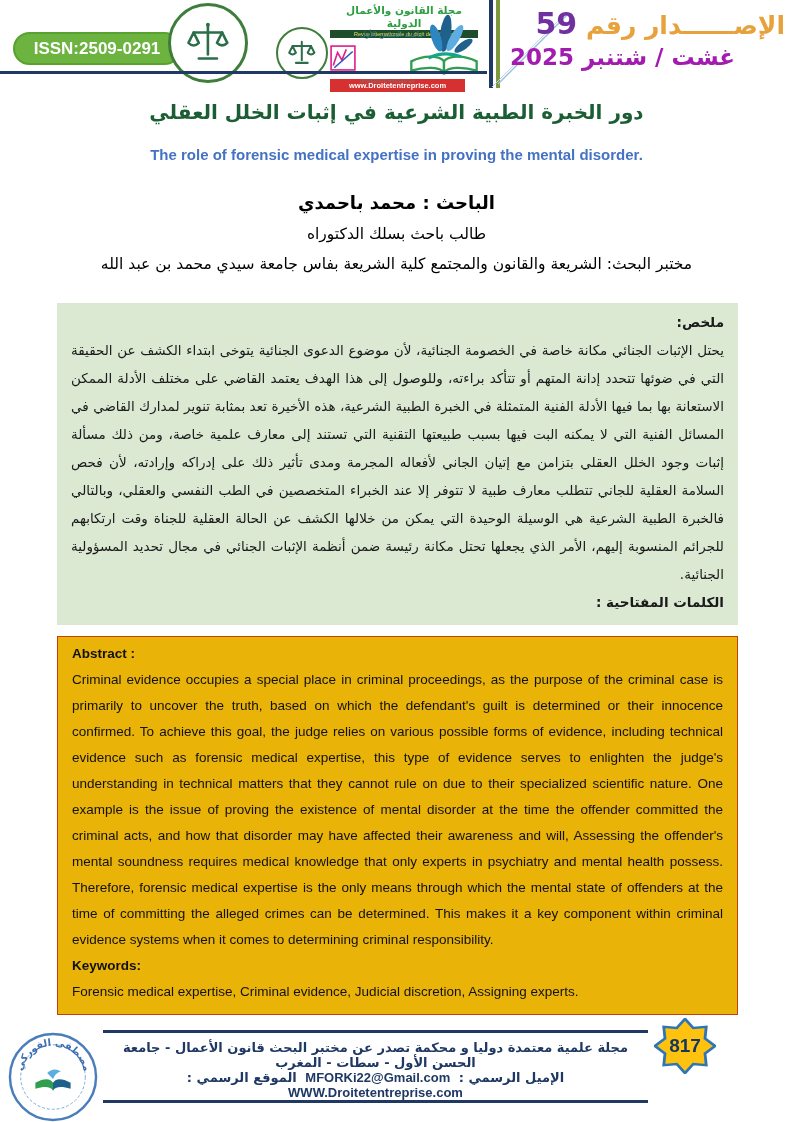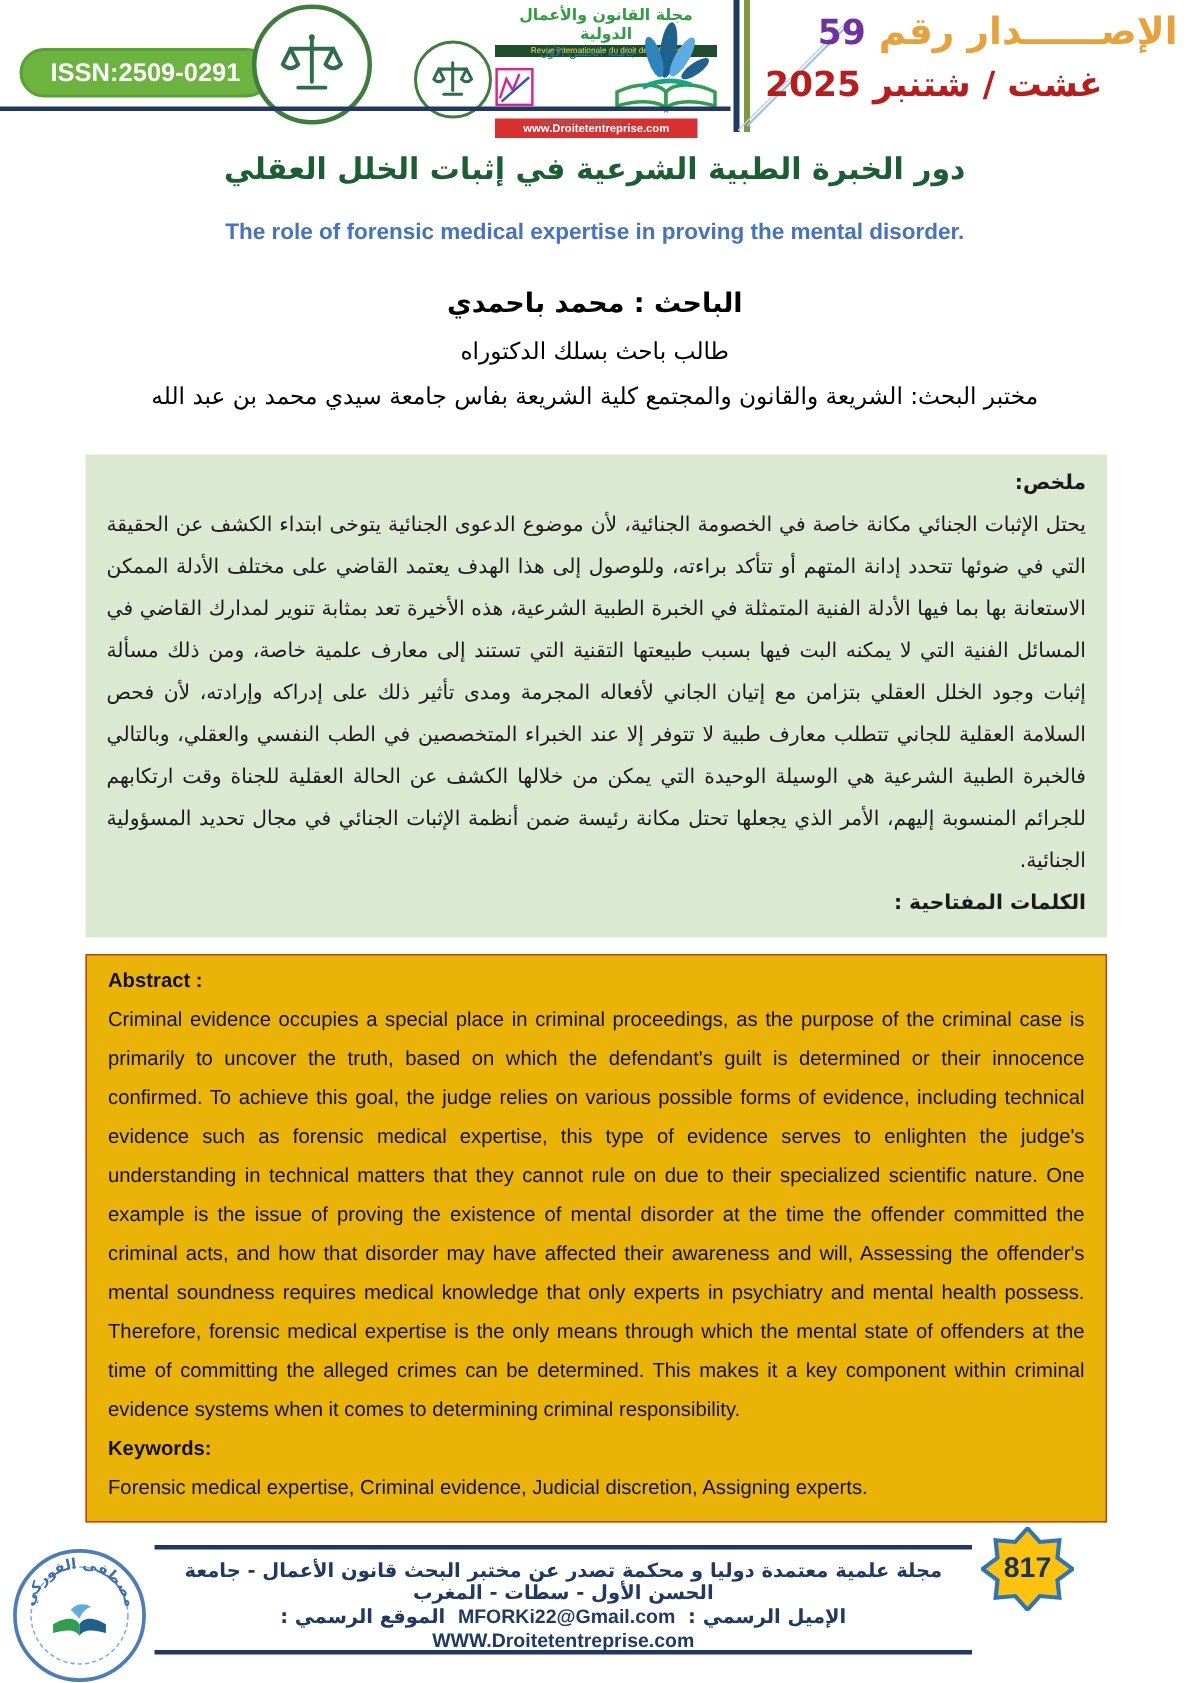--- a/index.html
+++ b/index.html
@@ -31,23 +31,23 @@
              text-align:center;padding:2px 0;width:135px;font-family:"Liberation Sans",sans-serif;}
   .birdbook{position:absolute;left:403px;top:10px;width:82px;height:70px;}
 
   .vbar{position:absolute;top:0;height:88px;width:4px;}
   .vbar-navy{left:489px;background:#1f3864;}
   .vbar-green{left:496px;background:#7c9a3d;}
   .slash{position:absolute;left:492px;top:8px;width:84px;height:80px;}
 
   .issue{position:absolute;right:8px;top:6px;direction:rtl;font-size:25px;font-weight:bold;
          color:#e8a23c;letter-spacing:0;white-space:nowrap;}
-  .issue-num{color:#7030a0;font-size:23px;}
+  .issue-num{color:#7030a0;font-size:30px;}
   .hdate{position:absolute;right:58px;top:44px;direction:rtl;font-size:23px;font-weight:bold;
-         color:#b91c1c;white-space:nowrap;}
+         color:#a21caf;white-space:nowrap;}
 
   
   .title-ar{position:absolute;top:100px;left:0;right:0;text-align:center;direction:rtl;
             font-size:20px;font-weight:bold;color:#1b5e34;}
   .title-en{position:absolute;top:146px;left:0;right:0;text-align:center;font-size:15px;
             font-weight:bold;color:#4472c4;font-family:"Liberation Sans",sans-serif;}
   .author{position:absolute;top:192px;left:0;right:0;text-align:center;direction:rtl;color:#000;}
   .a1{font-size:18px;font-weight:bold;margin-bottom:12px;}
   .a2{font-size:15.5px;margin-bottom:12px;}
   .a3{font-size:15.5px;}

